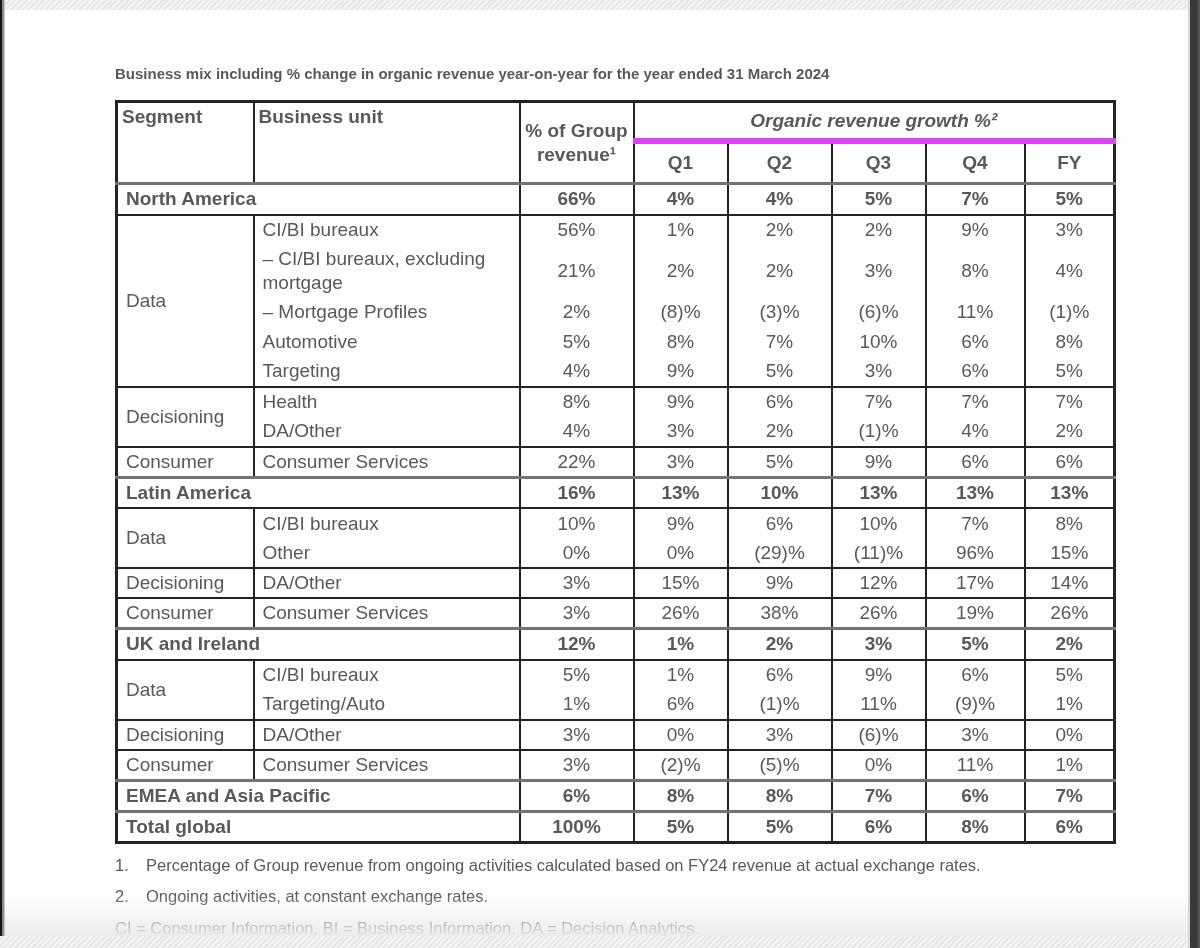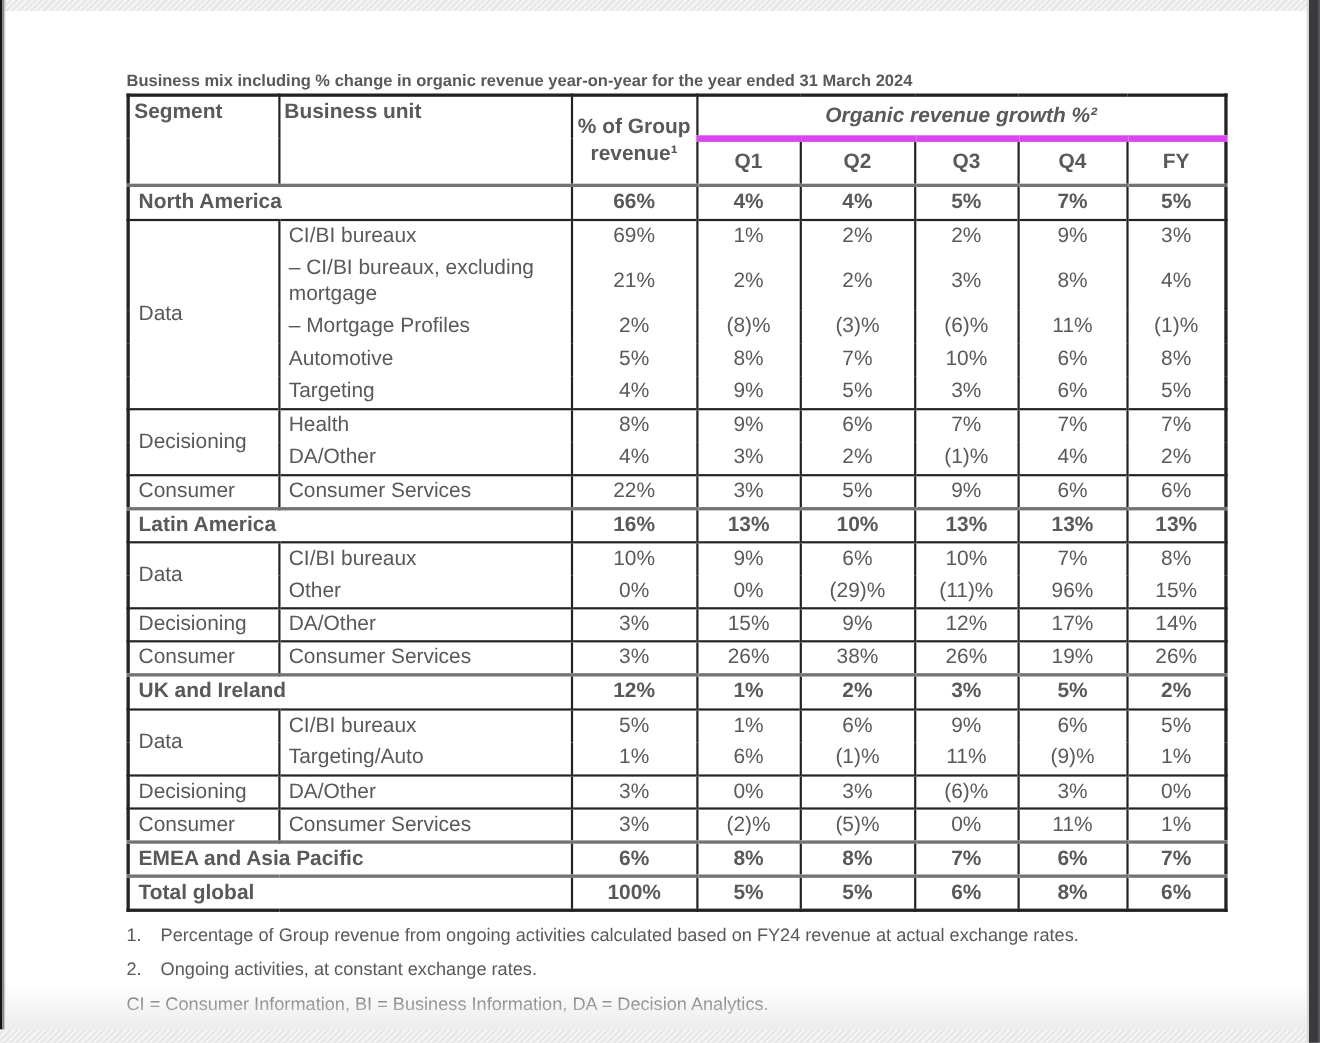--- a/index.html
+++ b/index.html
@@ -38,20 +38,21 @@
     box-sizing: border-box;
   }
   h1.doc-title {
     margin: 0; font-size: 20px; line-height: 24px; font-weight: bold; color: #58595b;
   }
   h2.doc-subtitle {
     margin: 25px 0 0 0; font-size: 15px; line-height: 22px; font-weight: bold; color: #58595b;
   }
   
   table.mix {
+    margin-top: 15px;
     border-collapse: collapse;
     table-layout: fixed;
     width: 998px;
     border: 3px solid #232323;
     font-size: 19px;
     color: #58595b;
   }
   table.mix th, table.mix td {
     font-size: 19px; line-height: 24px; color: #58595b;
     padding: 2px 4px;
@@ -121,21 +122,21 @@
           <td class="c-pct bl">66%</td>
           <td class="c-q bl">4%</td>
           <td class="c-q bl">4%</td>
           <td class="c-q bl">5%</td>
           <td class="c-q bl">7%</td>
           <td class="c-q bl">5%</td>
         </tr>
         <tr class="group-start">
           <td class="c-seg" rowspan="5">Data</td>
           <td class="c-unit bl">CI/BI bureaux</td>
-          <td class="c-pct bl">69%</td>
+          <td class="c-pct bl">56%</td>
           <td class="c-q bl">1%</td>
           <td class="c-q bl">2%</td>
           <td class="c-q bl">2%</td>
           <td class="c-q bl">9%</td>
           <td class="c-q bl">3%</td>
         </tr>
         <tr>
           <td class="c-unit bl">– CI/BI bureaux, excluding mortgage</td>
           <td class="c-pct bl">21%</td>
           <td class="c-q bl">2%</td>

